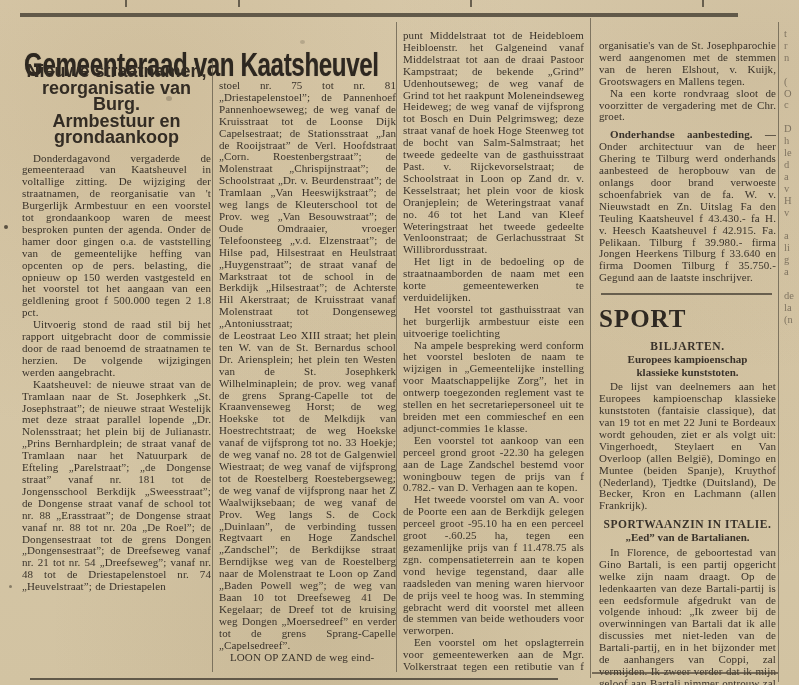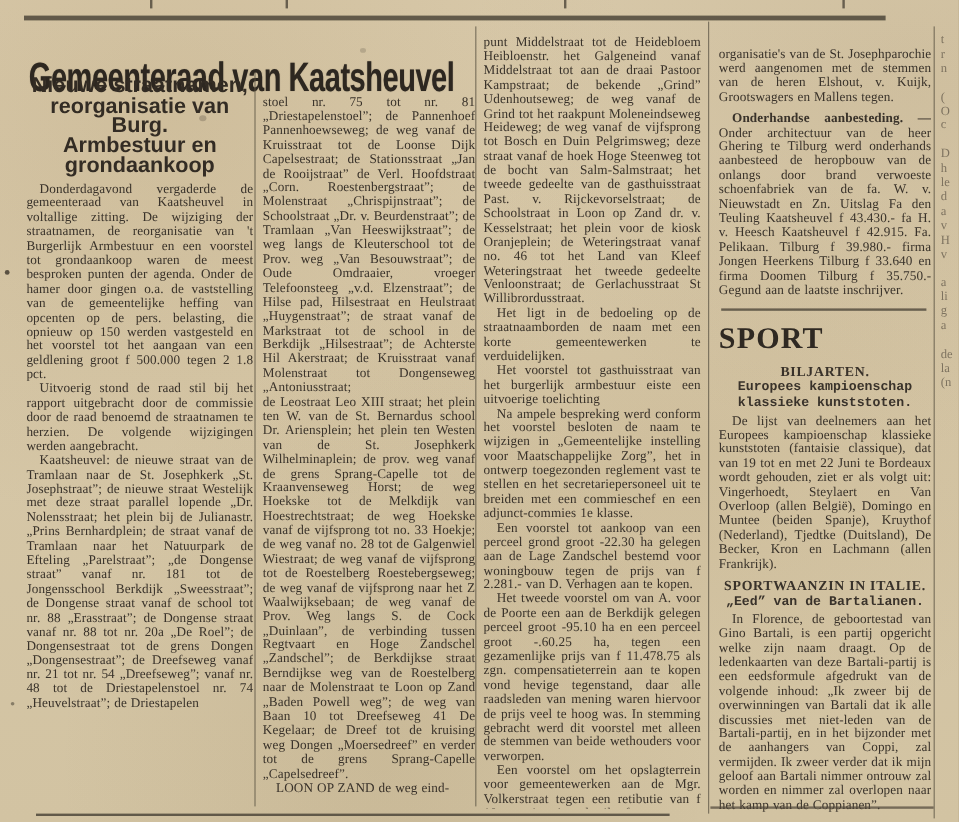--- a/index.html
+++ b/index.html
@@ -43,21 +43,21 @@
   .bottom-rule  { position:absolute; left:30px;  top:678px; width:528px; height:2px; background:#4e4639; opacity:.85; }
   .bottom-rule-right { position:absolute; left:592px; top:672px; width:186px; height:2px; background:#4e4639; opacity:.7; }
   .mid-rule { height:2px; background:#4e4639; opacity:.8; margin:9px 4px 10px 2px; }
   .bold { font-weight:bold; }
   .gap6 { height:6px; }
   .sport-banner {
     padding-right:8px; margin:3px 0 7px 0;
     font-weight:bold; font-size:25px; letter-spacing:1px; color:#2f2922;
   }
   .sec-title { text-align:center; font-weight:bold; font-size:11.5px; letter-spacing:.6px; margin:0; line-height:13px; }
-  .sec-sub   { text-align:center; font-weight:bold; font-size:11px; line-height:12.6px; white-space:pre-line; margin:0 0 3px 0;font-family:Liberation Mono, monospace; }
+  .sec-sub   { text-align:center; font-weight:bold; font-size:11px; line-height:12.6px; white-space:pre-line; margin:0 0 3px 0; }
   #edge {
     position:absolute; left:784px; top:28px; width:15px; height:650px;
     overflow:hidden; font-size:10.5px; line-height:11.9px; white-space:pre-line; opacity:.55;
   }
   .speck { position:absolute; border-radius:50%; background:#3c352b; }
   #speck1 { left:4px;  top:225px; width:4px; height:4px; opacity:.8; }
   #speck2 { left:9px;  top:585px; width:3px; height:3px; opacity:.5; }
   #speck3 { left:166px;top:96px;  width:6px; height:5px; opacity:.25; }
   #speck4 { left:300px;top:40px;  width:5px; height:4px; opacity:.2; }
 </style>
@@ -92,27 +92,28 @@
     <p>stoel nr. 75 tot nr. 81 „Driestapelenstoel”; de Pannenhoef Pannenhoewseweg; de weg vanaf de Kruisstraat tot de Loonse Dijk Capelsestraat; de Stationsstraat „Jan de Rooijstraat” de Verl. Hoofdstraat „Corn. Roestenbergstraat”; de Molenstraat „Chrispijnstraat”; de Schoolstraat „Dr. v. Beurdenstraat”; de Tramlaan „Van Heeswijkstraat”; de weg langs de Kleuterschool tot de Prov. weg „Van Besouwstraat”; de Oude Omdraaier, vroeger Telefoonsteeg „v.d. Elzenstraat”; de Hilse pad, Hilsestraat en Heulstraat „Huygenstraat”; de straat vanaf de Markstraat tot de school in de Berkdijk „Hilsestraat”; de Achterste Hil Akerstraat; de Kruisstraat vanaf Molenstraat tot Dongenseweg „Antoniusstraat;</p>
     <p>de Leostraat Leo XIII straat; het plein ten W. van de St. Bernardus school Dr. Ariensplein; het plein ten Westen van de St. Josephkerk Wilhelminaplein; de prov. weg vanaf de grens Sprang-Capelle tot de Kraanvenseweg Horst; de weg Hoekske tot de Melkdijk van Hoestrechtstraat; de weg Hoekske vanaf de vijfsprong tot no. 33 Hoekje; de weg vanaf no. 28 tot de Galgenwiel Wiestraat; de weg vanaf de vijfsprong tot de Roestelberg Roestebergseweg; de weg vanaf de vijfsprong naar het Z Waalwijksebaan; de weg vanaf de Prov. Weg langs S. de Cock „Duinlaan”, de verbinding tussen Regtvaart en Hoge Zandschel „Zandschel”; de Berkdijkse straat Berndijkse weg van de Roestelberg naar de Molenstraat te Loon op Zand „Baden Powell weg”; de weg van Baan 10 tot Dreefseweg 41 De Kegelaar; de Dreef tot de kruising weg Dongen „Moersedreef” en verder tot de grens Sprang-Capelle „Capelsedreef”.</p>
     <p class="ind">LOON OP ZAND de weg eind-</p>
   </div>
 
   <div class="col" id="col3">
     <p>punt Middelstraat tot de Heidebloem Heibloenstr. het Galgeneind vanaf Middelstraat tot aan de draai Pastoor Kampstraat; de bekende „Grind” Udenhoutseweg; de weg vanaf de Grind tot het raakpunt Moleneindseweg Heideweg; de weg vanaf de vijfsprong tot Bosch en Duin Pelgrimsweg; deze straat vanaf de hoek Hoge Steenweg tot de bocht van Salm-Salmstraat; het tweede gedeelte van de gasthuisstraat Past. v. Rijckevorselstraat; de Schoolstraat in Loon op Zand dr. v. Kesselstraat; het plein voor de kiosk Oranjeplein; de Weteringstraat vanaf no. 46 tot het Land van Kleef Weteringstraat het tweede gedeelte Venloonstraat; de Gerlachusstraat St Willibrordusstraat.</p>
     <p class="ind">Het ligt in de bedoeling op de straatnaamborden de naam met een korte gemeentewerken te verduidelijken.</p>
     <p class="ind">Het voorstel tot gasthuisstraat van het burgerlijk armbestuur eiste een uitvoerige toelichting</p>
     <p class="ind">Na ampele bespreking werd conform het voorstel besloten de naam te wijzigen in „Gemeentelijke instelling voor Maatschappelijke Zorg”, het in ontwerp toegezonden reglement vast te stellen en het secretariepersoneel uit te breiden met een commieschef en een adjunct-commies 1e klasse.</p>
-    <p class="ind">Een voorstel tot aankoop van een perceel grond groot -22.30 ha gelegen aan de Lage Zandschel bestemd voor woningbouw tegen de prijs van f 2.281.- van D. Verhagen aan te kopen.</p>
+    <p class="ind">Een voorstel tot aankoop van een perceel grond groot -22.30 ha gelegen aan de Lage Zandschel bestemd voor woningbouw tegen de prijs van f 0.782.- van D. Verhagen aan te kopen.</p>
     <p class="ind">Het tweede voorstel om van A. voor de Poorte een aan de Berkdijk gelegen perceel groot -95.10 ha en een perceel groot -.60.25 ha, tegen een gezamenlijke prijs van f 11.478.75 als zgn. compensatieterrein aan te kopen vond hevige tegenstand, daar alle raadsleden van mening waren hiervoor de prijs veel te hoog was. In stemming gebracht werd dit voorstel met alleen de stemmen van beide wethouders voor verworpen.</p>
     <p class="ind">Een voorstel om het opslagterrein voor gemeentewerken aan de Mgr. Volkerstraat tegen een retibutie van f 10.- per jaar in gebruik af te staan aan de Jeugd-</p>
   </div>
 
   <div class="col" id="col4">
     <p>organisatie's van de St. Josephparochie werd aangenomen met de stemmen van de heren Elshout, v. Kuijk, Grootswagers en Mallens tegen.</p>
+    <p class="ind">Na een korte rondvraag sloot de voorzitter de vergadering met de Chr. groet.</p>
     <div class="gap6"></div>
     <p class="ind"><span class="bold">Onderhandse aanbesteding. —</span> <span>Onder architectuur van de heer Ghering te Tilburg werd onderhands aanbesteed de heropbouw van de onlangs door brand verwoeste schoenfabriek van de fa. W. v. Nieuwstadt en Zn. Uitslag Fa den Teuling Kaatsheuvel f 43.430.- fa H. v. Heesch Kaatsheuvel f 42.915. Fa. Pelikaan. Tilburg f 39.980.- firma Jongen Heerkens Tilburg f 33.640 en firma Doomen Tilburg f 35.750.- Gegund aan de laatste inschrijver.</span></p>
     <div class="mid-rule"></div>
     <div class="sport-banner">SPORT</div>
     <h3 class="sec-title">BILJARTEN.</h3>
     <h4 class="sec-sub">Europees kampioenschap
 klassieke kunststoten.</h4>
     <p class="ind">De lijst van deelnemers aan het Europees kampioenschap klassieke kunststoten (fantaisie classique), dat van 19 tot en met 22 Juni te Bordeaux wordt gehouden, ziet er als volgt uit: Vingerhoedt, Steylaert en Van Overloop (allen België), Domingo en Muntee (beiden Spanje), Kruythof (Nederland), Tjedtke (Duitsland), De Becker, Kron en Lachmann (allen Frankrijk).</p>
     <div class="gap6"></div>
     <h3 class="sec-title">SPORTWAANZIN IN ITALIE.</h3>

